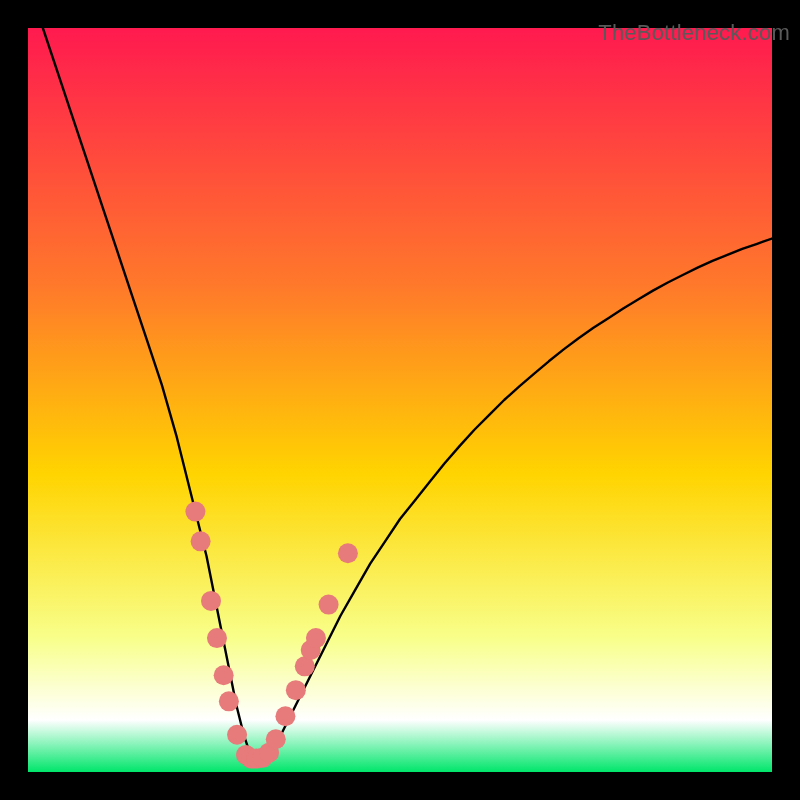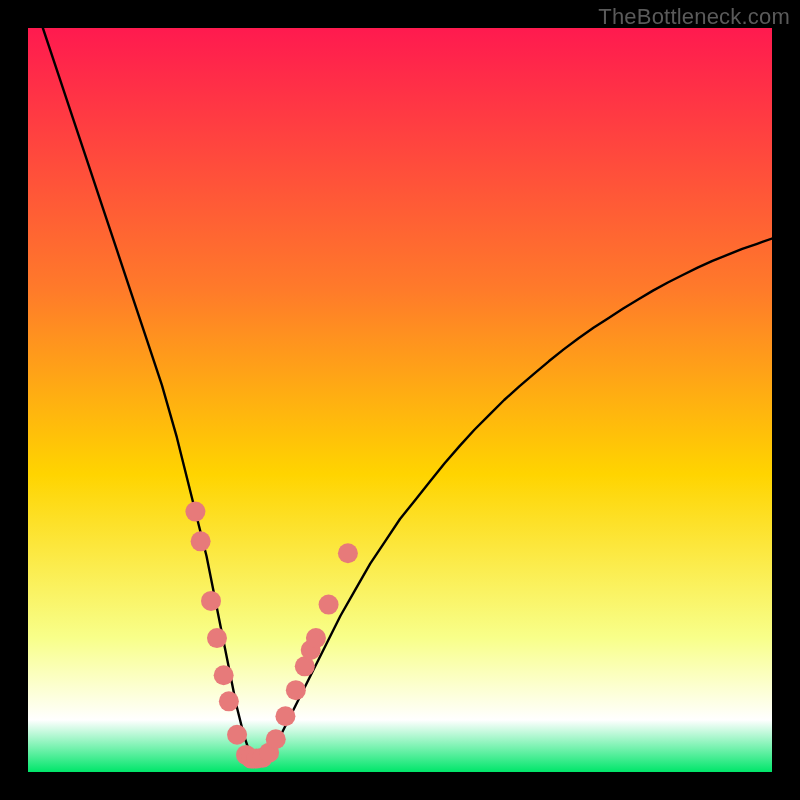--- a/index.html
+++ b/index.html
@@ -14,21 +14,21 @@
   .canvas-wrap {
     position: relative;
     width: 800px;
     height: 800px;
   }
   svg {
     display: block;
   }
   .watermark {
     position: absolute;
-    top: 4px;
+    top: 20px;
     right: 10px;
     color: #5a5a5a;
     font-size: 22px;
     font-weight: 400;
     letter-spacing: 0.2px;
     user-select: none;
     pointer-events: none;
   }
 </style>
 </head>

